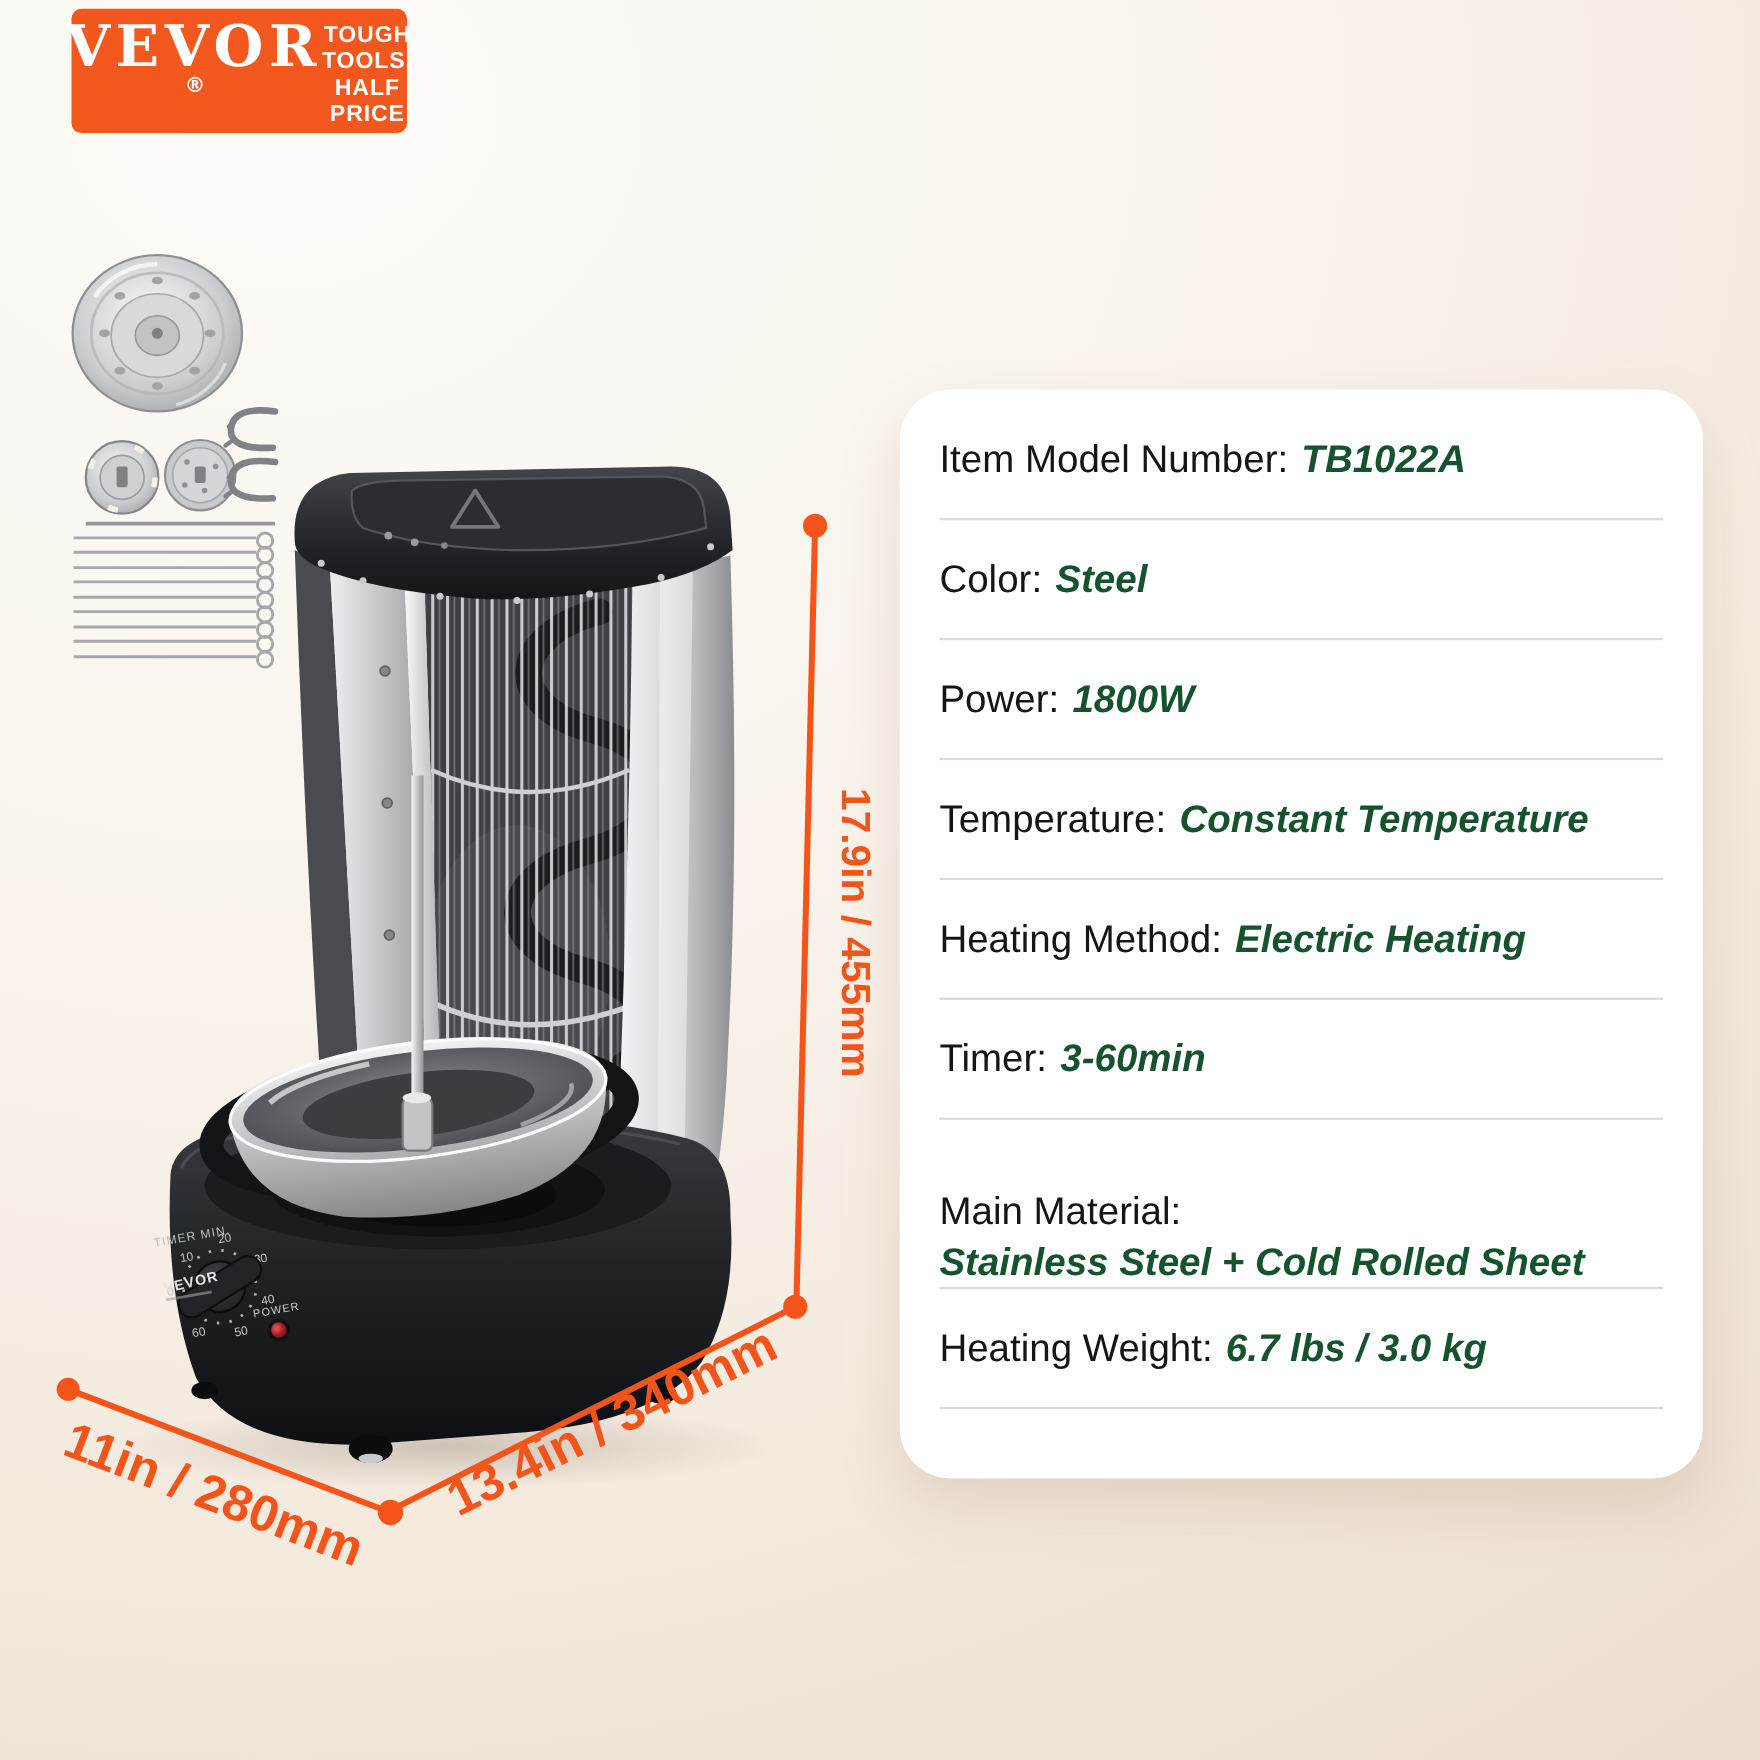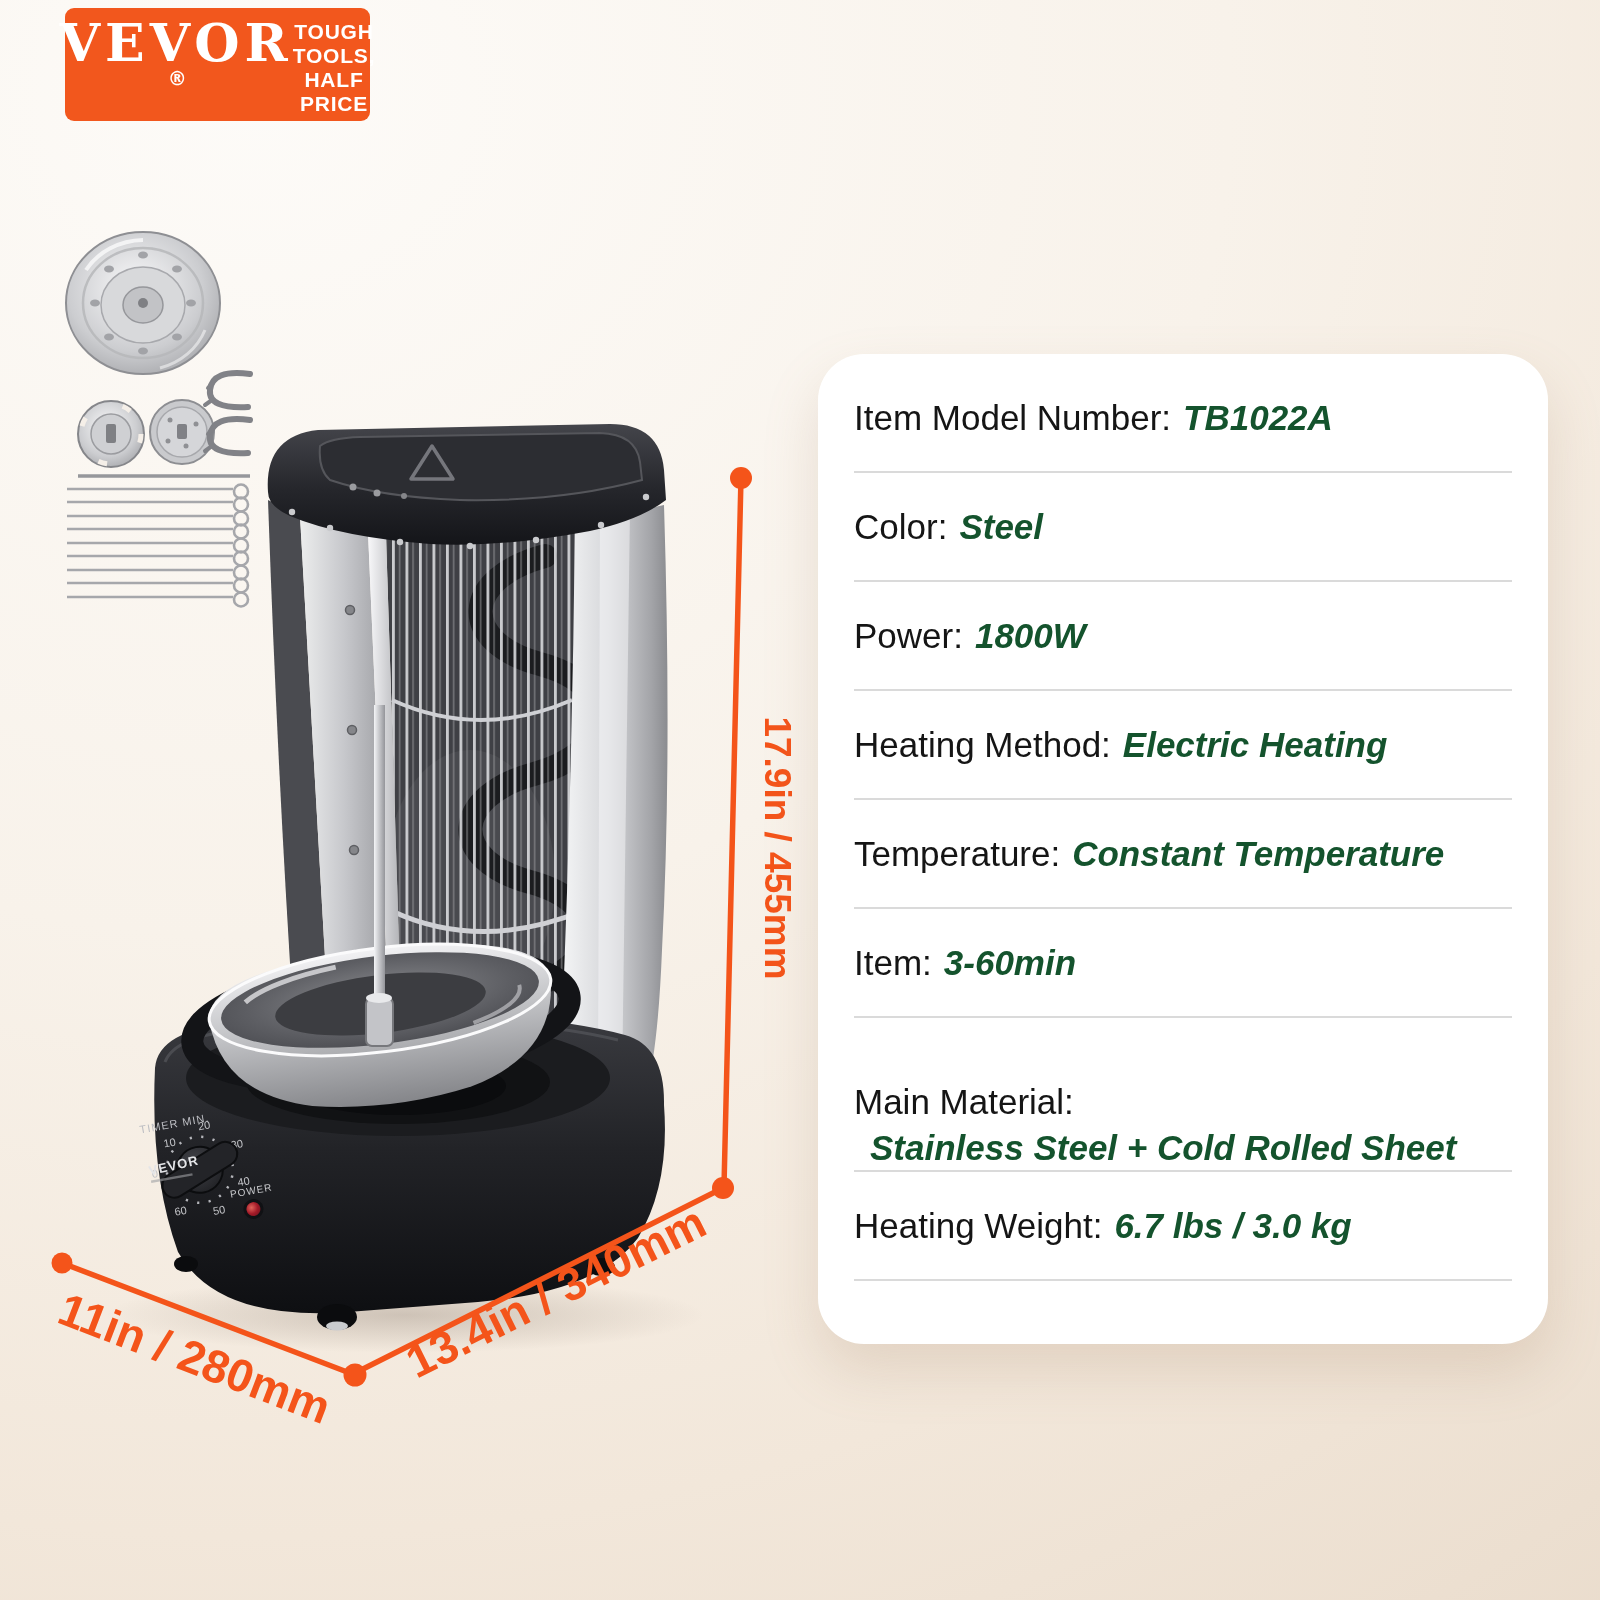--- a/index.html
+++ b/index.html
@@ -33,21 +33,21 @@
     display:flex;align-items:center;height:107px;
     border-bottom:2px solid #dadada;
     font-size:35px;color:#151515;white-space:nowrap;
   }
   .spec-row.stacked{
     height:152px;flex-direction:column;align-items:flex-start;justify-content:flex-end;
     line-height:1.3;
   }
   .spec-label{font-weight:400;}
   .spec-value{font-weight:700;margin-left:12px;color:#14532d;font-style:italic;}
-  .spec-row.stacked .spec-value{margin-left:16px;}
+  .spec-row.stacked .spec-value{margin-left:0;}
   svg text{font-family:"Liberation Sans",sans-serif;}
   .dim-label{font-weight:700;fill:#F4541A;}
 </style>
 </head>
 <body>
 
 <div class="canvas">
 
   <div class="logo">
     <div class="logo-name-row">
@@ -297,29 +297,29 @@
     </div>
     <div class="spec-row">
       <span class="spec-label">Color:</span>
       <span class="spec-value">Steel</span>
     </div>
     <div class="spec-row">
       <span class="spec-label">Power:</span>
       <span class="spec-value">1800W</span>
     </div>
     <div class="spec-row">
+      <span class="spec-label">Temperature:</span>
+      <span class="spec-value">Constant Temperature</span>
+    </div>
+    <div class="spec-row">
       <span class="spec-label">Heating Method:</span>
       <span class="spec-value">Electric Heating</span>
     </div>
     <div class="spec-row">
-      <span class="spec-label">Temperature:</span>
-      <span class="spec-value">Constant Temperature</span>
-    </div>
-    <div class="spec-row">
-      <span class="spec-label">Item:</span>
+      <span class="spec-label">Timer:</span>
       <span class="spec-value">3-60min</span>
     </div>
     <div class="spec-row stacked">
       <span class="spec-label">Main Material:</span>
       <span class="spec-value">Stainless Steel + Cold Rolled Sheet</span>
     </div>
     <div class="spec-row">
       <span class="spec-label">Heating Weight:</span>
       <span class="spec-value">6.7 lbs / 3.0 kg</span>
     </div>

